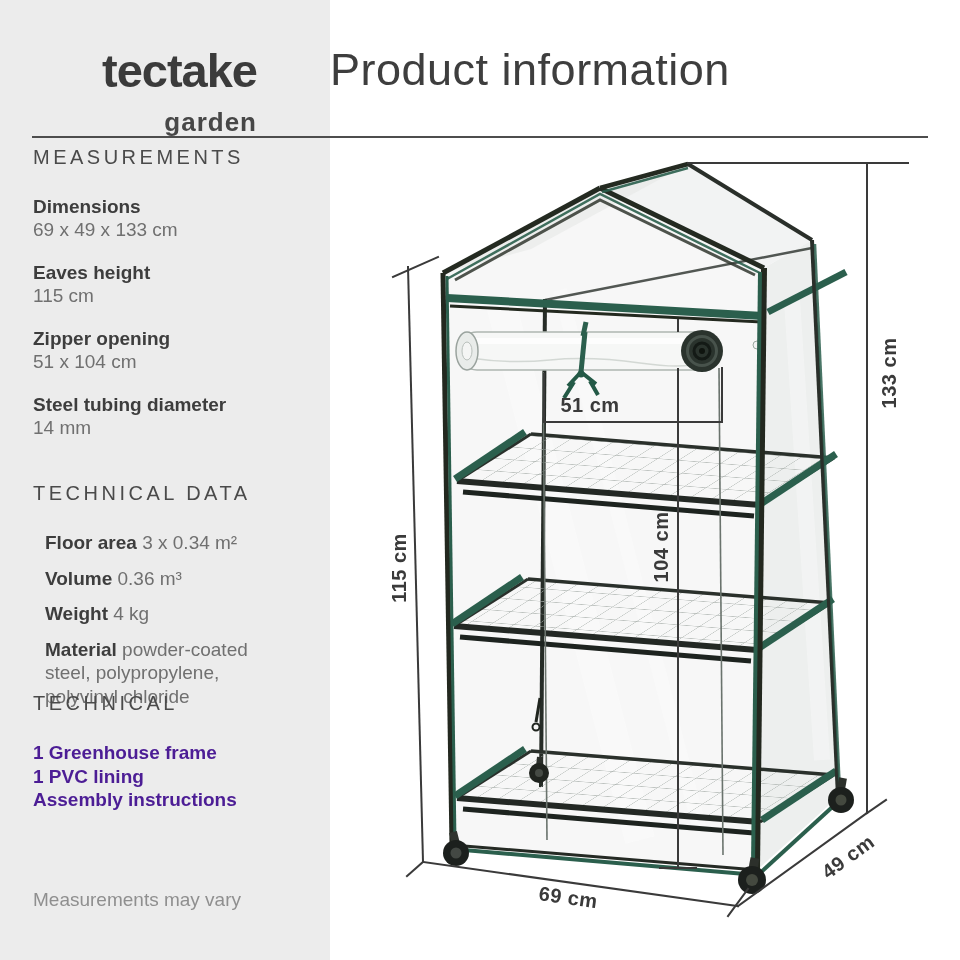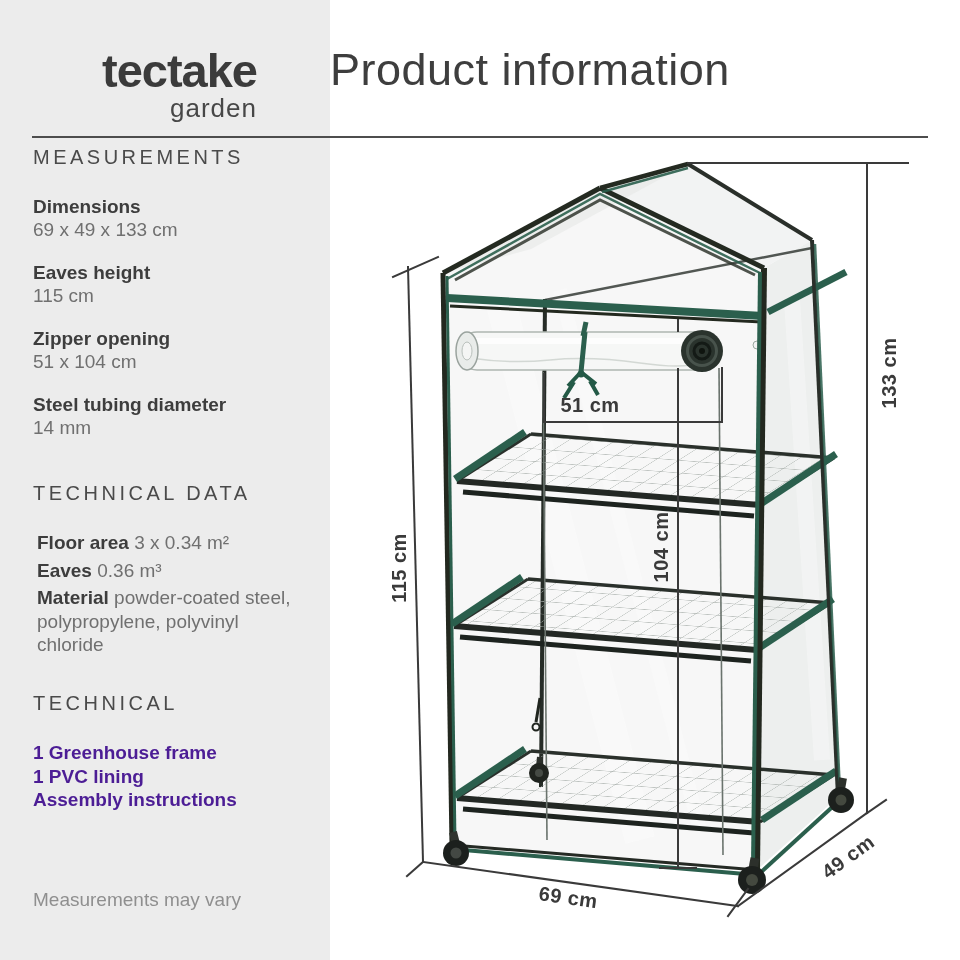--- a/index.html
+++ b/index.html
@@ -5,32 +5,32 @@
   html,body{margin:0;padding:0;}
   body{
     width:960px;height:960px;position:relative;overflow:hidden;
     background:#ffffff;font-family:"Liberation Sans", sans-serif;
     -webkit-font-smoothing:antialiased;
   }
   .sidebar{position:absolute;left:0;top:0;width:330px;height:960px;background:#ececec;}
   .page-rule{position:absolute;left:32px;top:136px;width:896px;height:2px;background:#4d4d4d;}
   .logo{position:absolute;left:0;top:47px;width:257px;text-align:right;}
   .logo .brand{font-size:47px;font-weight:700;color:#3b3b3b;letter-spacing:-1px;line-height:1.02;}
-  .logo .sub{font-size:26px;font-weight:400;color:#474747;letter-spacing:1px;line-height:1;margin-top:0;}
+  .logo .sub{font-size:26px;font-weight:700;color:#474747;letter-spacing:1px;line-height:1;margin-top:14px;}
   .title{position:absolute;left:330px;top:44px;width:600px;text-align:left;
     font-size:45px;font-weight:400;color:#3e3e3e;letter-spacing:.5px;}
   .section{position:absolute;left:33px;width:272px;}
   .sec-measurements{top:146px;}
   .sec-technical{top:482px;}
   .sec-contents{top:692px;}
   .sec-heading{font-size:20px;font-weight:400;color:#4a4a4a;letter-spacing:3.5px;margin:0 0 26px 0;}
   .mi{margin-bottom:20px;}
   .mi .lbl{font-size:19px;font-weight:700;color:#3d3d3d;line-height:23px;}
   .mi .val{font-size:19px;color:#707070;line-height:23px;}
-  .trow{font-size:19px;color:#707070;line-height:23.5px;margin:4px;}
+  .trow{font-size:19px;color:#707070;line-height:23.5px;margin:12px;}
   .trow b{color:#3d3d3d;font-weight:700;}
   .citem{font-size:19px;font-weight:700;color:#4c1d95;line-height:23.5px;}
   .note{position:absolute;left:33px;top:889px;font-size:19px;color:#8f8f8f;}
   svg.diagram{position:absolute;left:0;top:0;pointer-events:none;}
   .dim-line{stroke:#3a3a3a;stroke-width:2;fill:none;stroke-linecap:square;}
   .dim-text{fill:#3a3a3a;font-size:20px;font-weight:600;letter-spacing:.5px;
     font-family:"Liberation Sans", sans-serif;text-anchor:middle;dominant-baseline:middle;}
 </style>
 </head>
 <body>
@@ -61,21 +61,22 @@
   </div>
   <div class="mi">
     <div class="lbl">Steel tubing diameter</div>
     <div class="val">14 mm</div>
   </div>
 </div>
 
 <div class="section sec-technical">
   <h2 class="sec-heading">TECHNICAL DATA</h2>
   <p class="trow"><b>Floor area</b> <span>3 x 0.34 m²</span></p>
-  <p class="trow"><b>Eaves</b> <span>0.36 m³</span></p>
+  <p class="trow"><b>Volume</b> <span>0.36 m³</span></p>
+  <p class="trow"><b>Weight</b> <span>4 kg</span></p>
   <p class="trow"><b>Material</b> <span>powder-coated steel, polypropylene, polyvinyl chloride</span></p>
 </div>
 
 <div class="section sec-contents">
   <h2 class="sec-heading">TECHNICAL</h2>
   <div class="citem">1 Greenhouse frame</div>
   <div class="citem">1 PVC lining</div>
   <div class="citem">Assembly instructions</div>
 </div>
 

